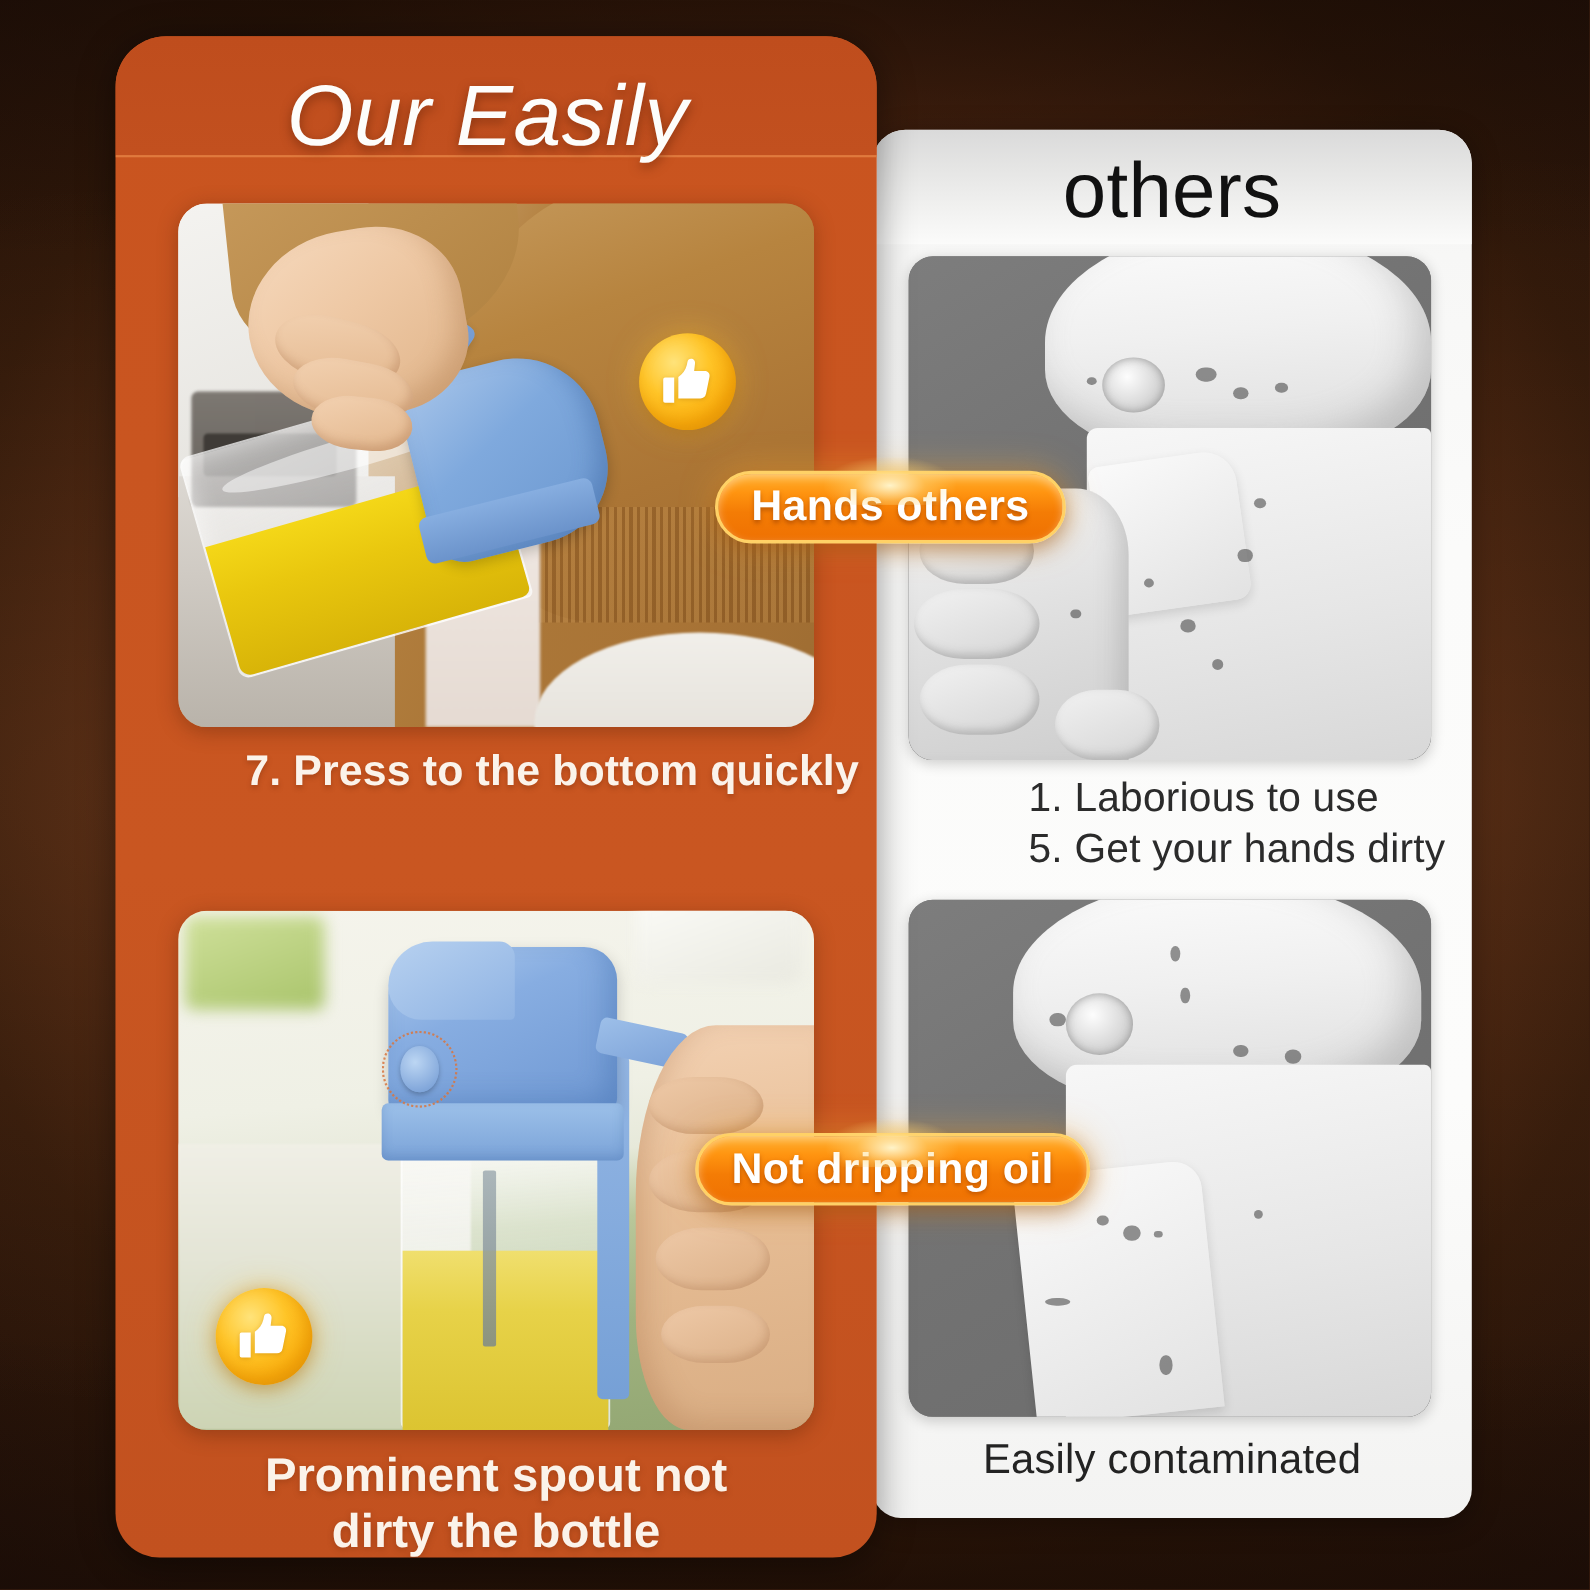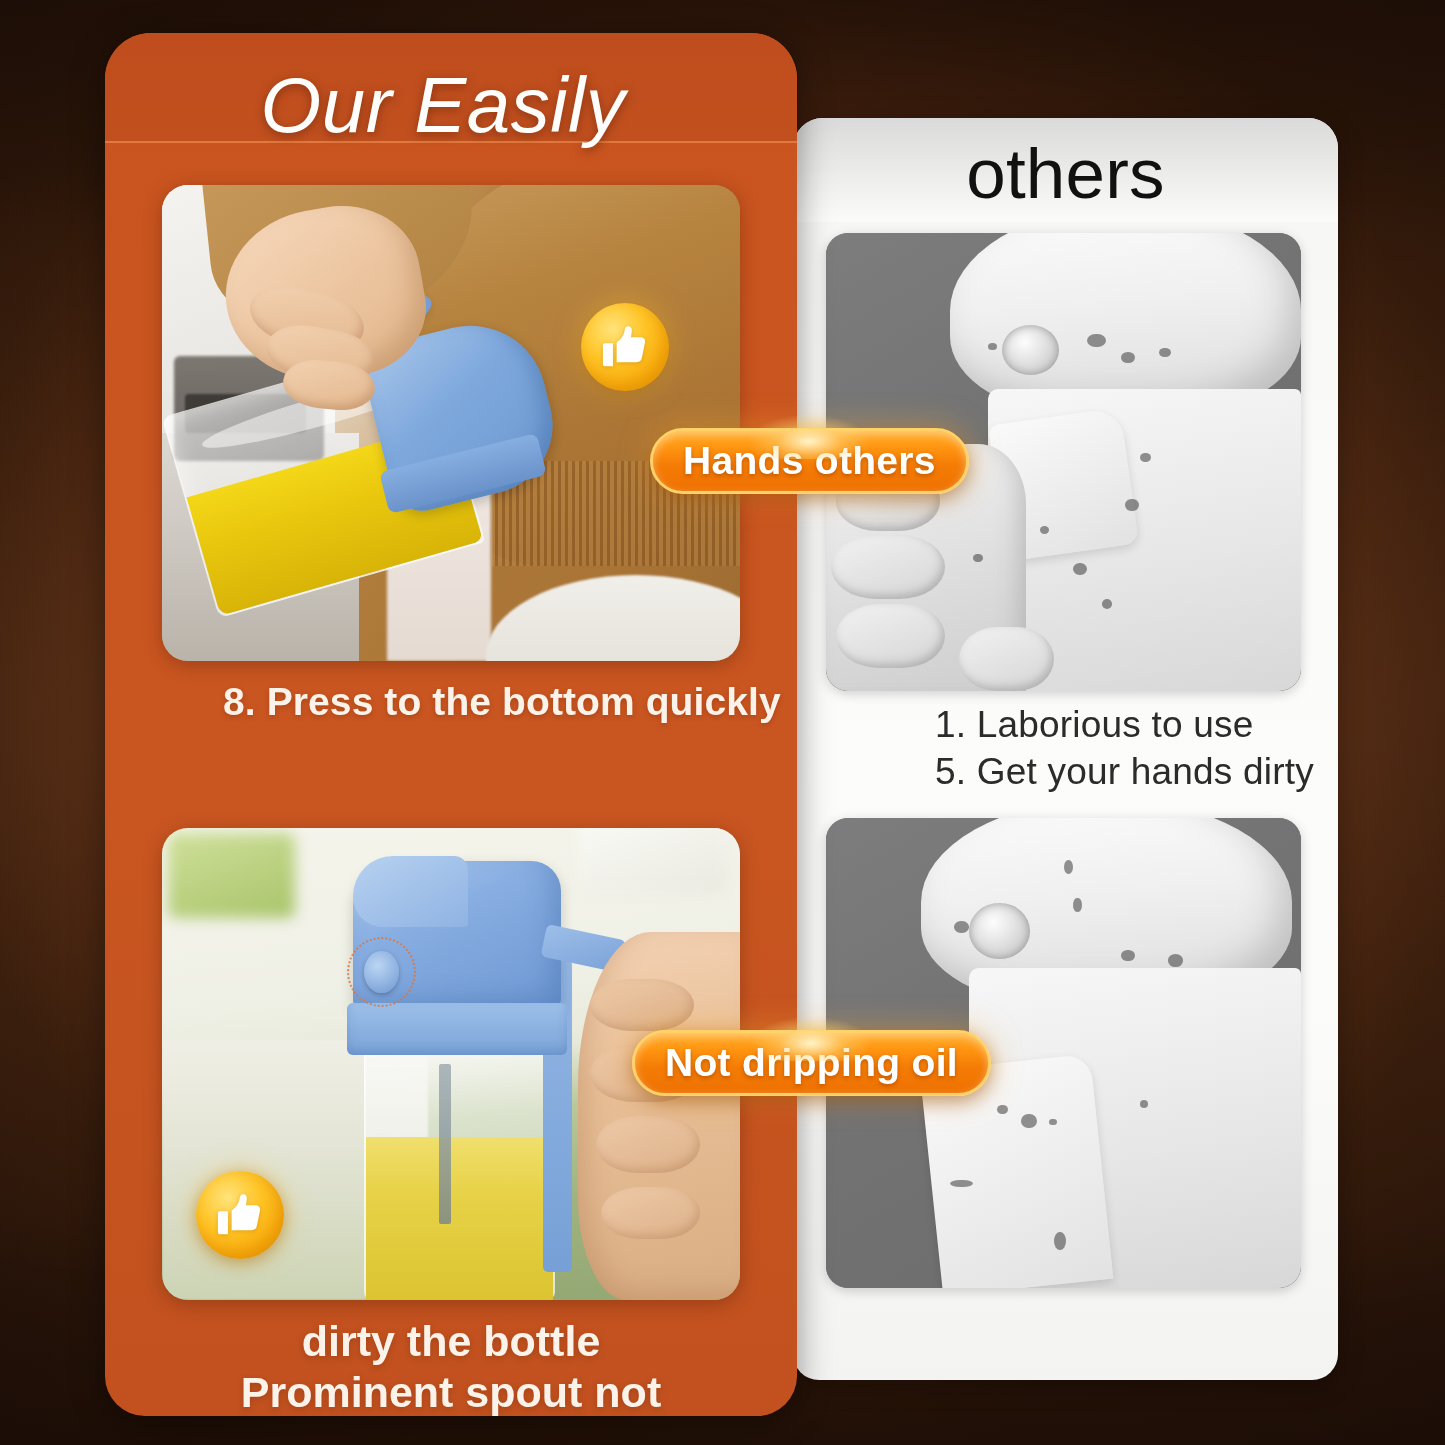--- a/index.html
+++ b/index.html
@@ -323,21 +323,21 @@
       <div class="p1-handle"></div>
       <div class="p1-handle2"></div>
       <div class="p1-hand"></div>
       <div class="p1-fing p1-f1"></div>
       <div class="p1-fing p1-f2"></div>
       <div class="p1-fing p1-f3"></div>
     </div>
   </div>
 
   <div class="ours-list">
-    <div>8. Press to the bottom quickly</div>
+    <div>7. Press to the bottom quickly</div>
   </div>
 
   <div class="ours-photo bot">
     <div class="ph">
       <div class="p2-bg"></div>
       <div class="p2-blurA"></div>
       <div class="p2-blurB"></div>
       <div class="p2-counter"></div>
       <div class="p2-glass">
           <div class="p2-oil2"></div>
@@ -352,22 +352,22 @@
       <div class="p2-htab"></div>
       <div class="p2-hand"></div>
       <div class="p2-kn p2-k1"></div>
       <div class="p2-kn p2-k2"></div>
       <div class="p2-kn p2-k3"></div>
       <div class="p2-kn p2-k4"></div>
     </div>
   </div>
 
   <div class="ours-caption">
+    <div>Prominent spout not</div>
     <div>dirty the bottle</div>
-    <div>Prominent spout not</div>
   </div>
 </div>
 
 <div class="panel-others">
   <div class="others-header"></div>
   <div class="others-title">others</div>
 
   <div class="others-photo top">
     <div class="ph">
       <div class="p3-bg"></div>
@@ -412,20 +412,21 @@
       <div class="spot" style="left:27%;top:22%;width:3%;height:2.4%"></div>
       <div class="spot" style="left:36%;top:61%;width:2.4%;height:2%"></div>
       <div class="spot" style="left:41%;top:63%;width:3.4%;height:3%"></div>
       <div class="spot" style="left:47%;top:64%;width:1.6%;height:1.4%"></div>
       <div class="spot" style="left:66%;top:60%;width:1.8%;height:1.6%"></div>
       <div class="spot" style="left:26%;top:77%;width:5%;height:1.6%"></div>
       <div class="spot" style="left:48%;top:88%;width:2.6%;height:4%"></div>
     </div>
   </div>
 
+  <div class="others-caption">Easily contaminated</div>
 </div>
 
 <div class="pill pill-hands">Hands others</div>
 <div class="pill pill-drip">Not dripping oil</div>
 
 <div class="thumb-badge tb-top">
   <svg viewBox="0 0 24 24" aria-hidden="true">
     <path fill="#ffffff" d="M2.2 10.2h4v11h-4a.8.8 0 0 1-.8-.8v-9.4a.8.8 0 0 1 .8-.8z"></path>
     <path fill="#ffffff" d="M8 9.9c1.9-1.3 3.2-3.1 3.7-5.2l.3-1.4A1.6 1.6 0 0 1 13.6 2c1 0 1.8.9 1.7 1.9l-.4 3.4h4.7c1.3 0 2.3 1.2 2 2.5l-1.5 7.4a2.6 2.6 0 0 1-2.5 2.1H8z"></path>
   </svg>

